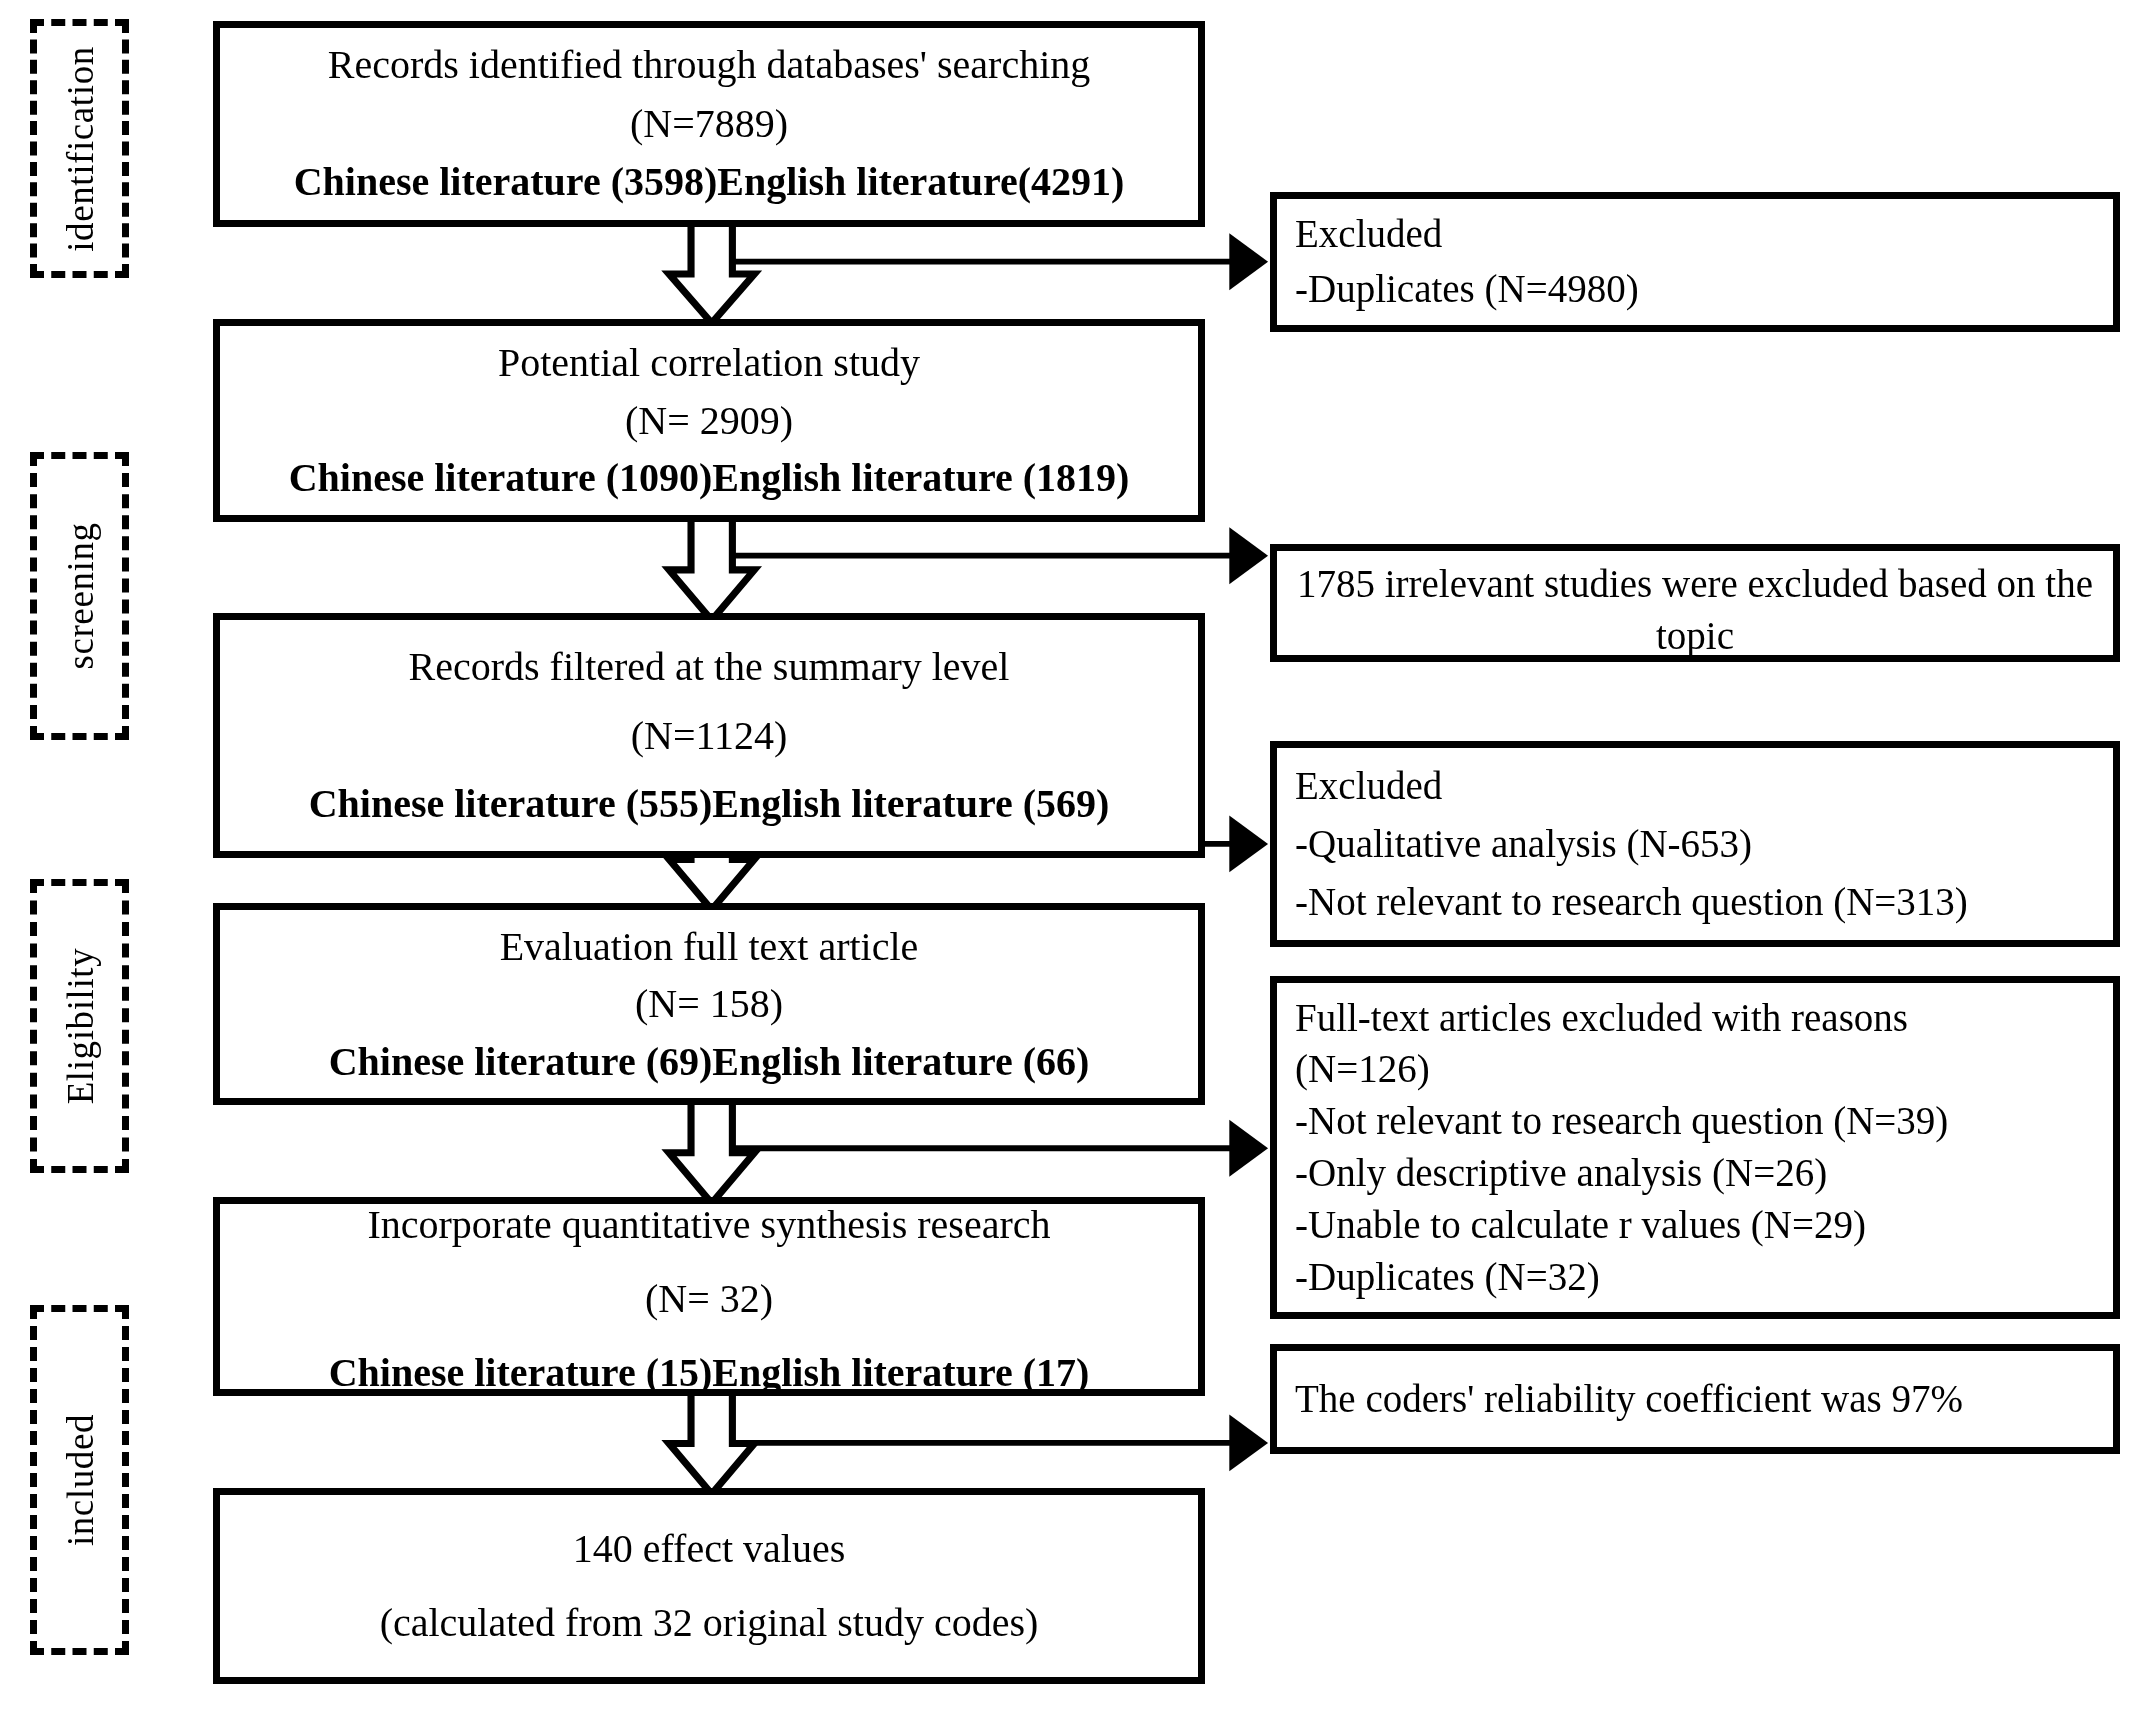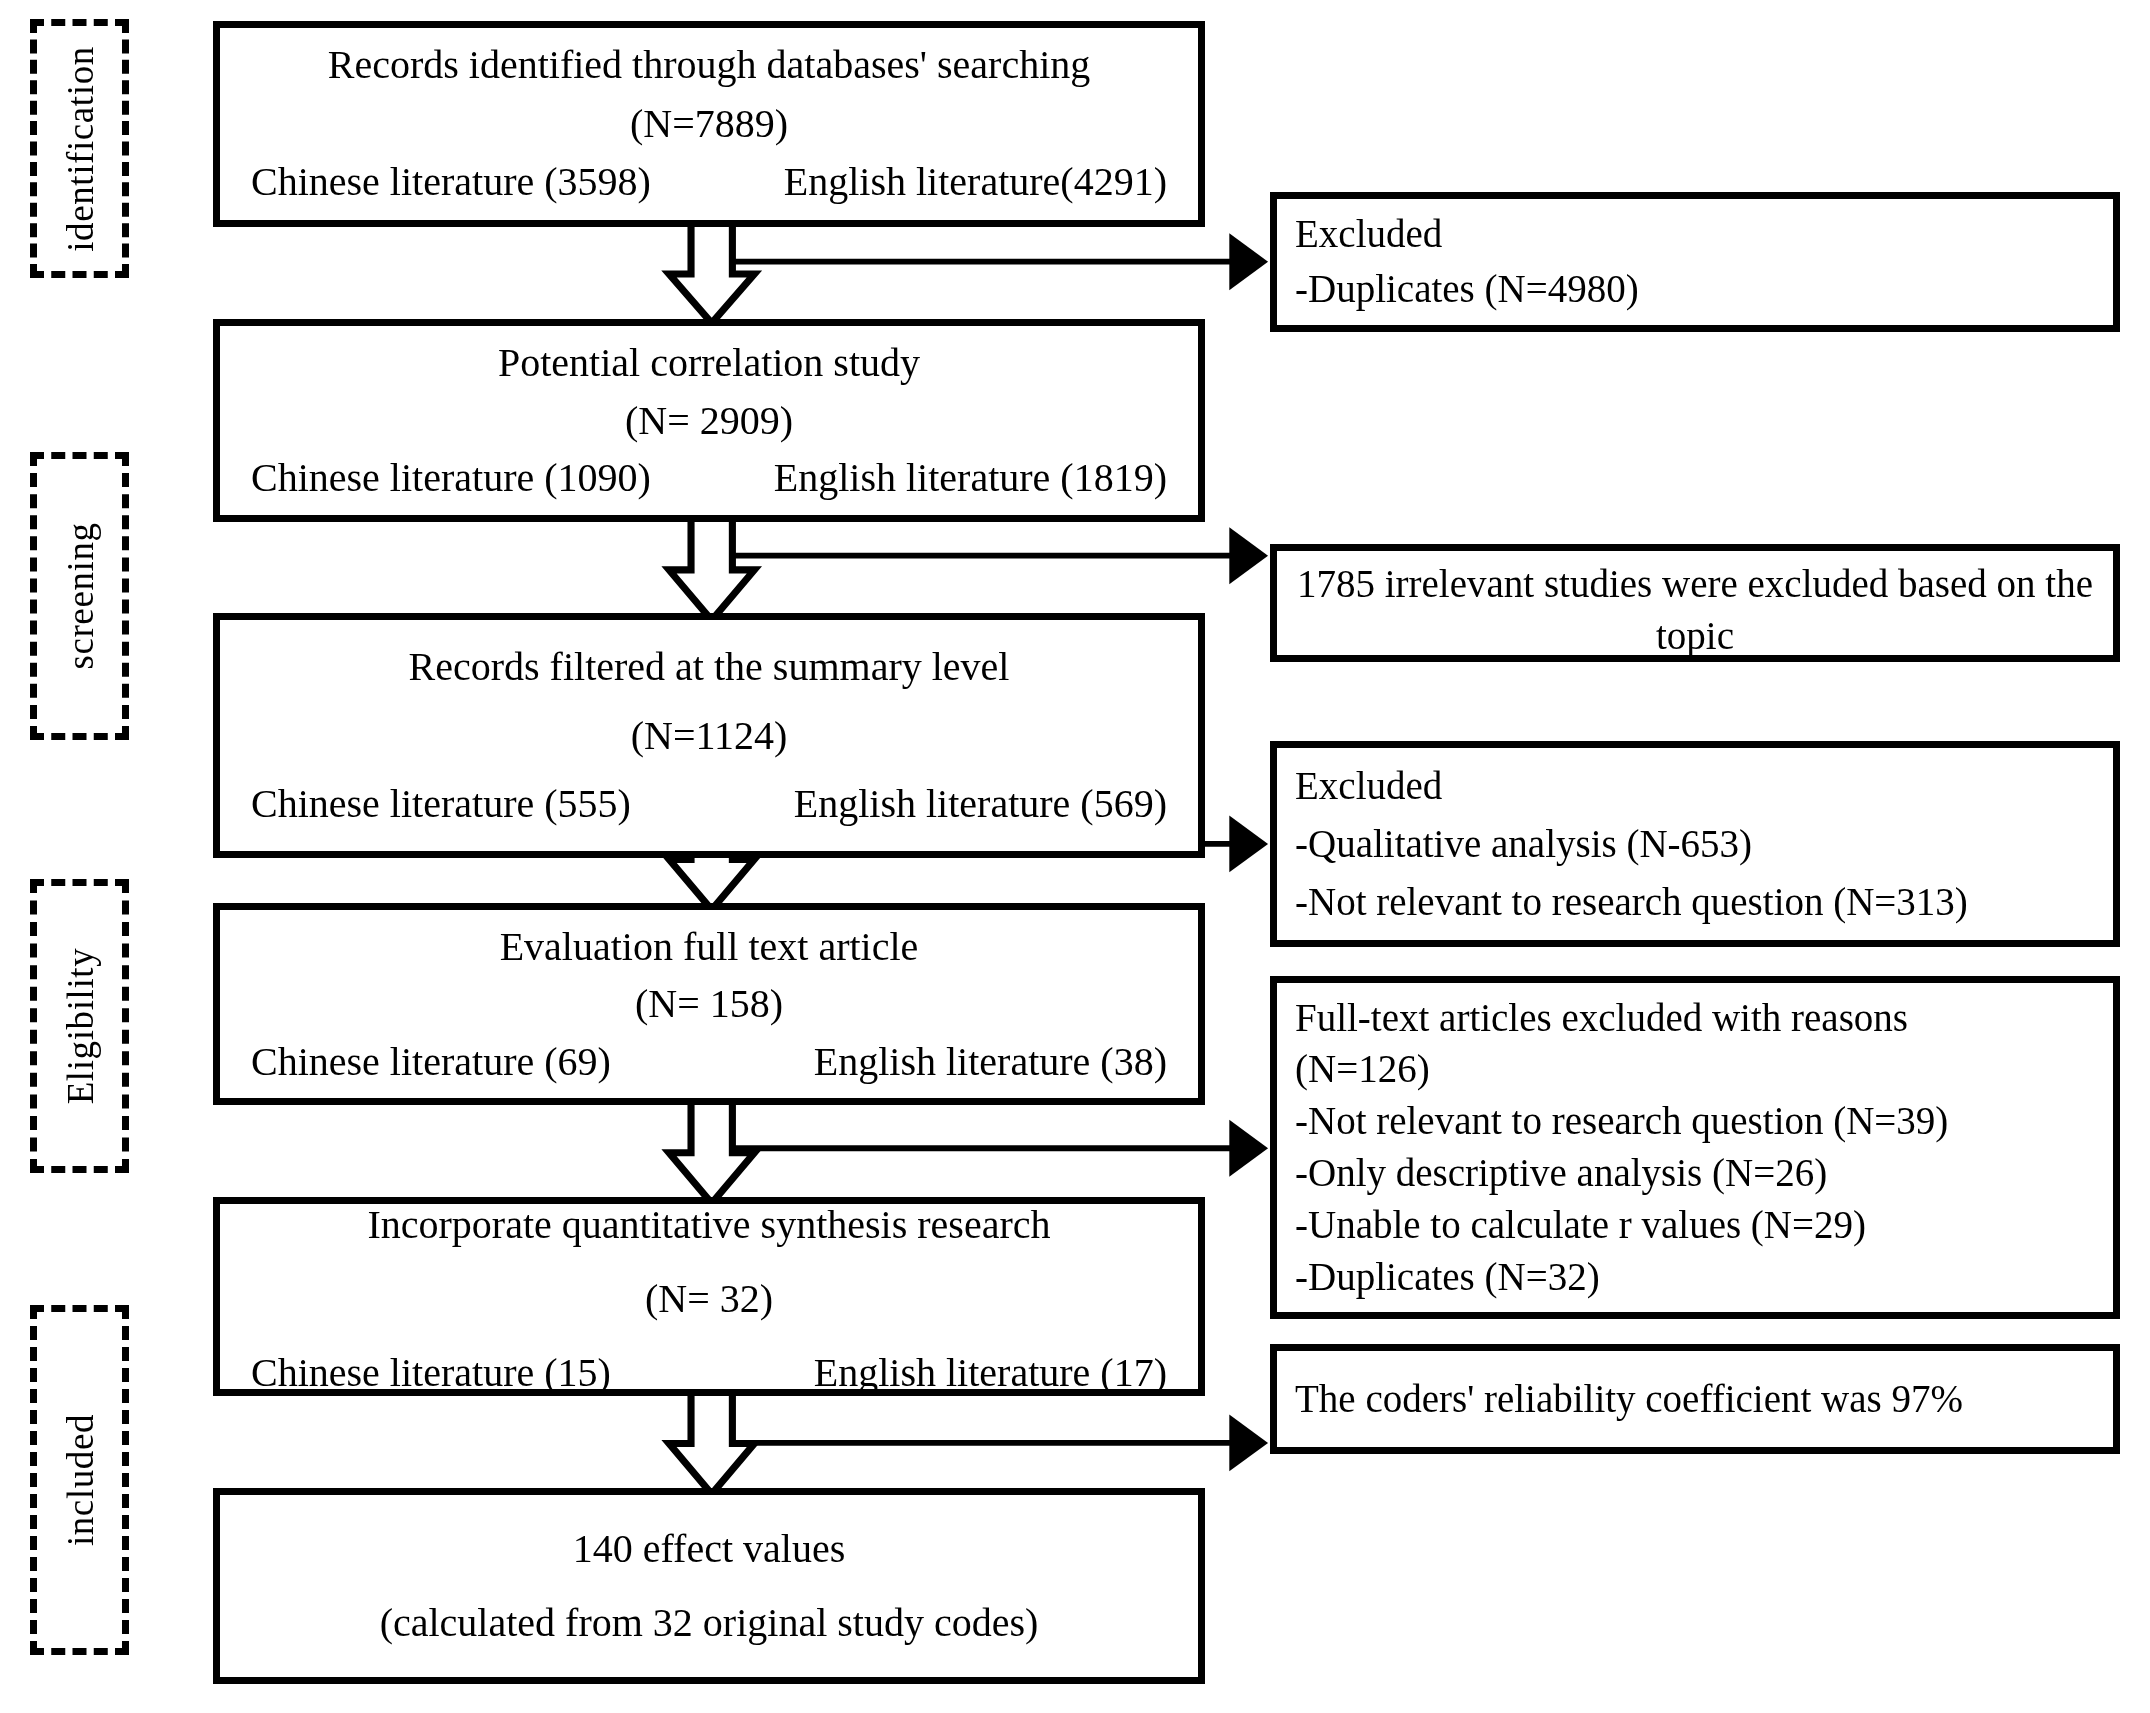--- a/index.html
+++ b/index.html
@@ -43,22 +43,23 @@
     box-sizing: border-box;
     display: flex;
     flex-direction: column;
     justify-content: space-evenly;
     font-size: 40px;
     line-height: 1.05;
     text-align: center;
   }
   .mbox .litrow {
     display: flex;
-    justify-content: space-between;
+    justify-content: center;
     padding: 0 31px;
+    font-weight: bold;
   }
   
   .sbox {
     position: absolute;
     left: 1270px;
     width: 850px;
     border: 7.8px solid #000;
     background: #fff;
     box-sizing: border-box;
     display: flex;
@@ -140,21 +141,21 @@
       <span>Chinese literature (555)</span>
       <span>English literature (569)</span>
     </div>
   </div>
 
   <div class="mbox" style="top:903px; height:202px;">
     <div>Evaluation full text article</div>
     <div>(N= 158)</div>
     <div class="litrow">
       <span>Chinese literature (69)</span>
-      <span>English literature (38)</span>
+      <span>English literature (66)</span>
     </div>
   </div>
 
   <div class="mbox" style="top:1197px; height:199px;gap:32px;">
     <div>Incorporate quantitative synthesis research</div>
     <div>(N= 32)</div>
     <div class="litrow">
       <span>Chinese literature (15)</span>
       <span>English literature (17)</span>
     </div>

